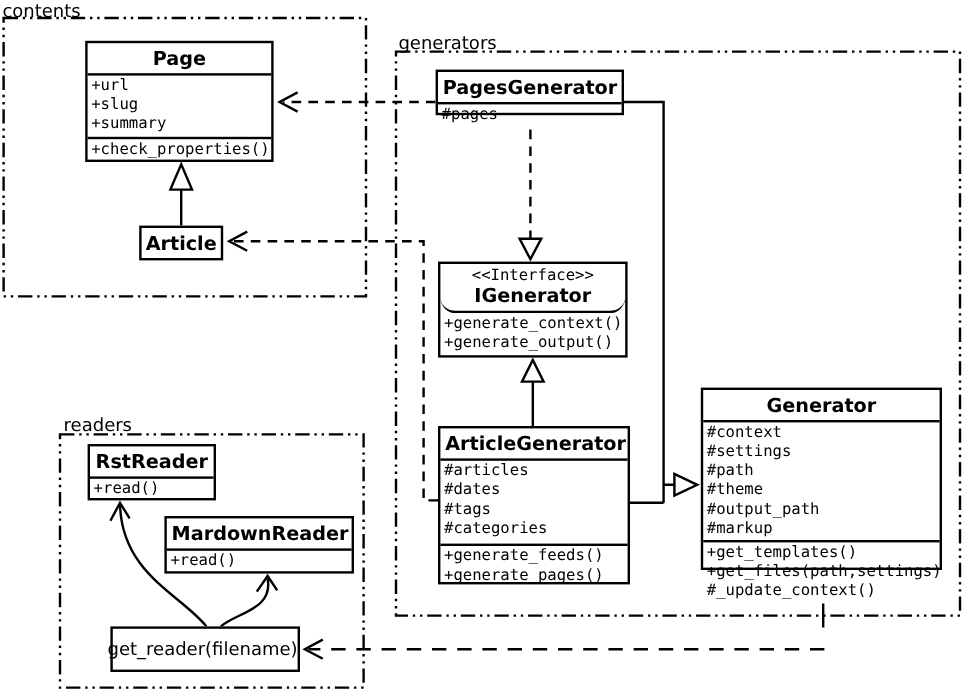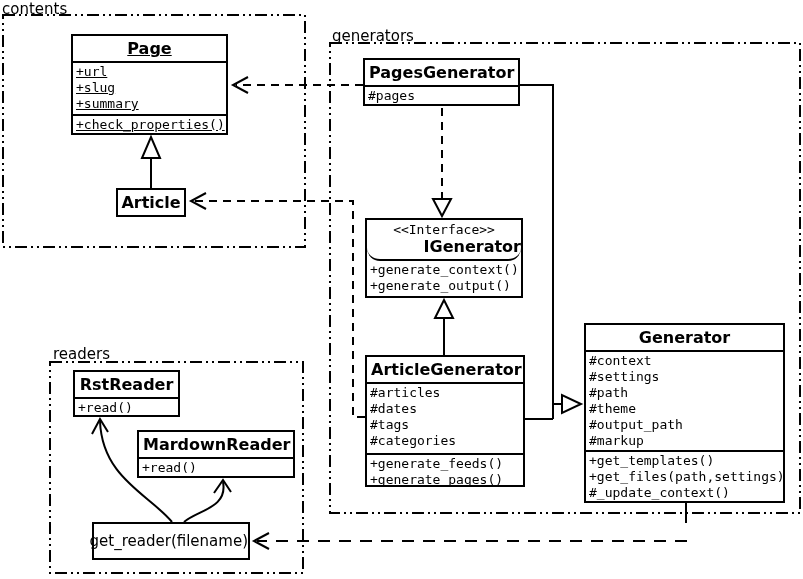--- a/index.html
+++ b/index.html
@@ -4,41 +4,41 @@
 <style>
   html,body{margin:0;padding:0;background:#ffffff;}
   #diagram{position:relative;width:803px;height:579px;background:#ffffff;
            font-family:"DejaVu Sans",sans-serif;color:#000;overflow:hidden;}
   #connectors{position:absolute;left:0;top:0;z-index:1;}
   .pkg-label{position:absolute;z-index:2;font:15px "DejaVu Sans",sans-serif;color:#000;}
   .uml-class{position:absolute;z-index:3;background:#fff;border:2px solid #000;box-sizing:border-box;}
   .cls-title{font:bold 16px/20px "DejaVu Sans",sans-serif;text-align:center;padding:3px 4px 2px 4px;
              border-bottom:2px solid #000;}
   .stereotype{font:13px/15px "DejaVu Sans Mono",monospace;text-align:center;padding-top:2px;}
-  .iface-name{font:bold 16px/20px "DejaVu Sans",sans-serif;text-align:right;padding-bottom:2px;}
+  .iface-name{font:bold 16px/20px "DejaVu Sans",sans-serif;text-align:center;padding-bottom:2px;}
   .iface-head{border-bottom:2px solid #000;border-radius:13px;}
   .section{padding:1px 3px;border-bottom:2px solid #000;}
   .section:last-child{border-bottom:none;}
   .member{font:13px/16px "DejaVu Sans Mono",monospace;white-space:pre;}
   .plain-box{position:absolute;z-index:3;background:#fff;border:2px solid #000;box-sizing:border-box;
              display:flex;align-items:center;justify-content:flex-end;font:15px "DejaVu Sans",sans-serif;}
   .center-title{display:flex;align-items:center;justify-content:center;
                 font:bold 16px "DejaVu Sans",sans-serif;}
 
   
   #lbl-contents{left:2px;top:0px;}
   #lbl-generators{left:332px;top:27px;}
   #lbl-readers{left:53px;top:345px;}
 
-  #cls-page{left:71px;top:34px;width:157px;height:101px;text-decoration:underline;}
+  #cls-page{left:71px;top:34px;width:157px;height:101px;}
   #cls-article{left:116px;top:188px;width:70px;height:29px;}
-  #cls-pagesgen{left:363px;top:58px;width:157px;height:48px;}
+  #cls-pagesgen{left:363px;top:58px;width:157px;height:38px;}
   #cls-igen{left:365px;top:218px;width:158px;height:80px;}
   #cls-articlegen{left:365px;top:355px;width:160px;height:132px;}
-  #cls-generator{left:584px;top:323px;width:201px;height:180px;}
+  #cls-generator{left:584px;top:323px;width:201px;height:152px;}
   #cls-rstreader{left:73px;top:370px;width:107px;height:47px;}
   #cls-mardownreader{left:137px;top:430px;width:158px;height:48px;}
   #box-getreader{left:92px;top:522px;width:158px;height:38px;}
 
   #cls-page .attrs{height:49px;}
   #cls-generator .attrs{height:96px;}
   #cls-articlegen .attrs{height:67px;}
 </style>
 </head>
 <body>

